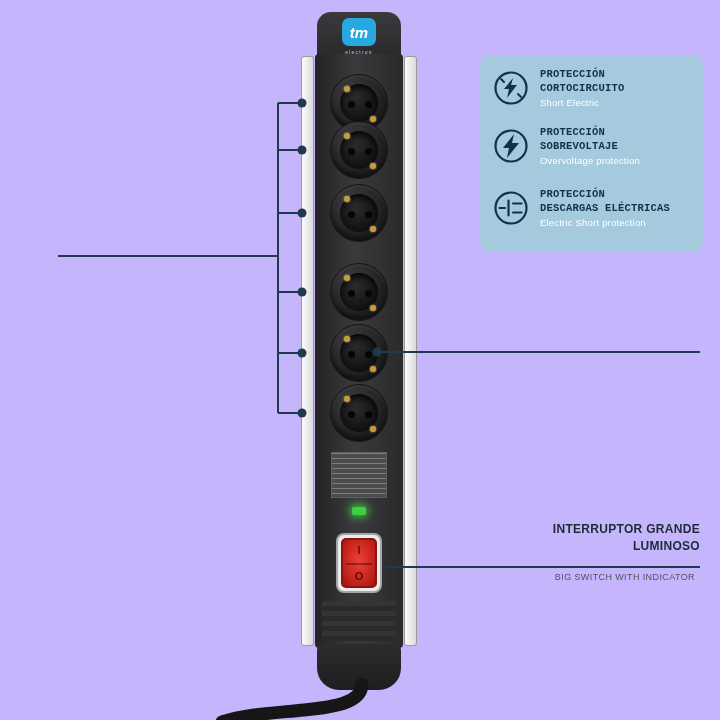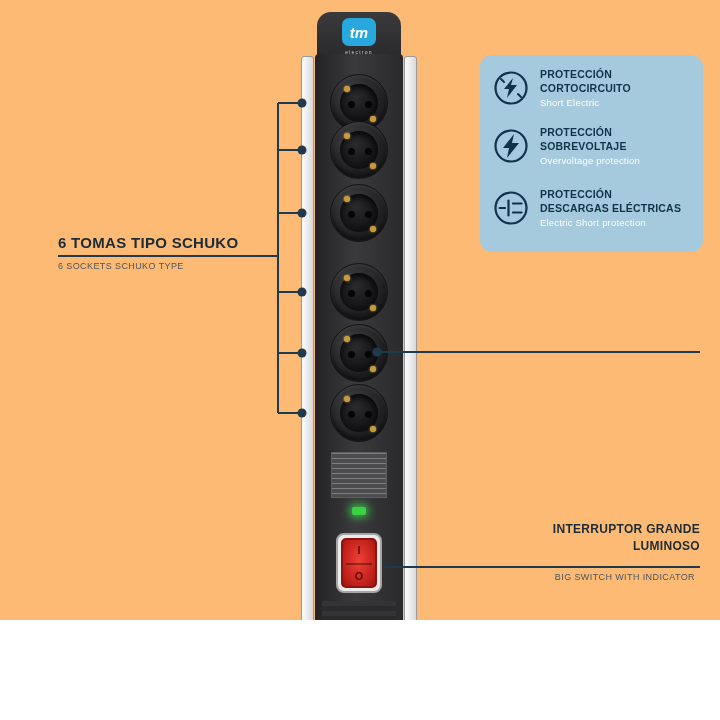--- a/index.html
+++ b/index.html
@@ -1,16 +1,16 @@
 <!DOCTYPE html>
 <html><head>
 <meta charset="utf-8">
 <style>
   html,body{margin:0;padding:0;background:#fff;}
-  .stage{position:relative;width:720px;height:620px;background:#fdba74;overflow:hidden;
+  .stage{position:relative;width:720px;height:720px;background:#c4b5fd;overflow:hidden;
          font-family:"Liberation Sans",sans-serif;}
 
   
   .rail{position:absolute;top:56px;width:13px;height:590px;
         background:linear-gradient(90deg,#fdfdfd,#d9d9d9);
         border:1px solid #9a9a9a;border-radius:3px;box-sizing:border-box;}
   .rail.left{left:301px}.rail.right{left:404px}
   .strip-body{position:absolute;left:315px;top:54px;width:88px;height:594px;
         background:linear-gradient(90deg,#232325 0%,#3a3a3d 45%,#2a2a2c 100%);border-radius:4px;}
   .cap-top{position:absolute;left:317px;top:12px;width:84px;height:50px;
@@ -58,21 +58,21 @@
   
   svg.lines{position:absolute;left:0;top:0;z-index:5;pointer-events:none;}
 
   
   .panel{position:absolute;left:480px;top:55px;width:223px;height:197px;
         background:#a5cadd;border-radius:12px;z-index:6;}
   .p-item{position:absolute;left:12px;right:8px;display:flex;gap:10px;align-items:center;}
   .p1{top:13px}.p2{top:71px}.p3{top:133px}
   .p-icon{flex:0 0 38px;height:38px;}
   .p-text{flex:1;}
-  .p-title{font-size:10.5px;font-weight:700;color:#113249;line-height:1.3;letter-spacing:.2px;}
+  .p-title{font-size:10.5px;font-weight:700;color:#113249;line-height:1.3;letter-spacing:.2px;font-family:Liberation Mono, monospace;}
   .p-sub{font-size:9.5px;color:#ffffff;margin-top:2px;letter-spacing:.2px;}
   .pre{white-space:pre-line;}
 
   
   .co{position:absolute;z-index:6;color:#1c2b35;}
   .co-sockets{left:58px;top:234px;width:230px;}
   .co-sockets .t{font-size:15px;font-weight:600;letter-spacing:.3px;}
   .co-sockets .s{position:absolute;left:0;top:27px;font-size:9px;color:#4a5560;letter-spacing:.4px;}
   .co-child{right:20px;top:330px;width:300px;text-align:right;}
   .co-child .t{font-size:14.5px;font-weight:600;letter-spacing:.3px;}
@@ -221,24 +221,20 @@
         </svg>
       </span>
       <span class="p-text">
         <span class="p-title pre" style="display:block">PROTECCIÓN
 DESCARGAS ELÉCTRICAS</span>
         <span class="p-sub" style="display:block">Electric Short protection</span>
       </span>
     </div>
   </div>
 
-  <div class="co co-sockets">
-    <div class="t">6 TOMAS TIPO SCHUKO</div>
-    <div class="s">6 SOCKETS SCHUKO TYPE</div>
-  </div>
 
 
   <div class="co co-switch">
     <div class="t pre">INTERRUPTOR GRANDE
 LUMINOSO</div>
     <div class="s">BIG SWITCH WITH INDICATOR</div>
   </div>
 
 </div>
 

